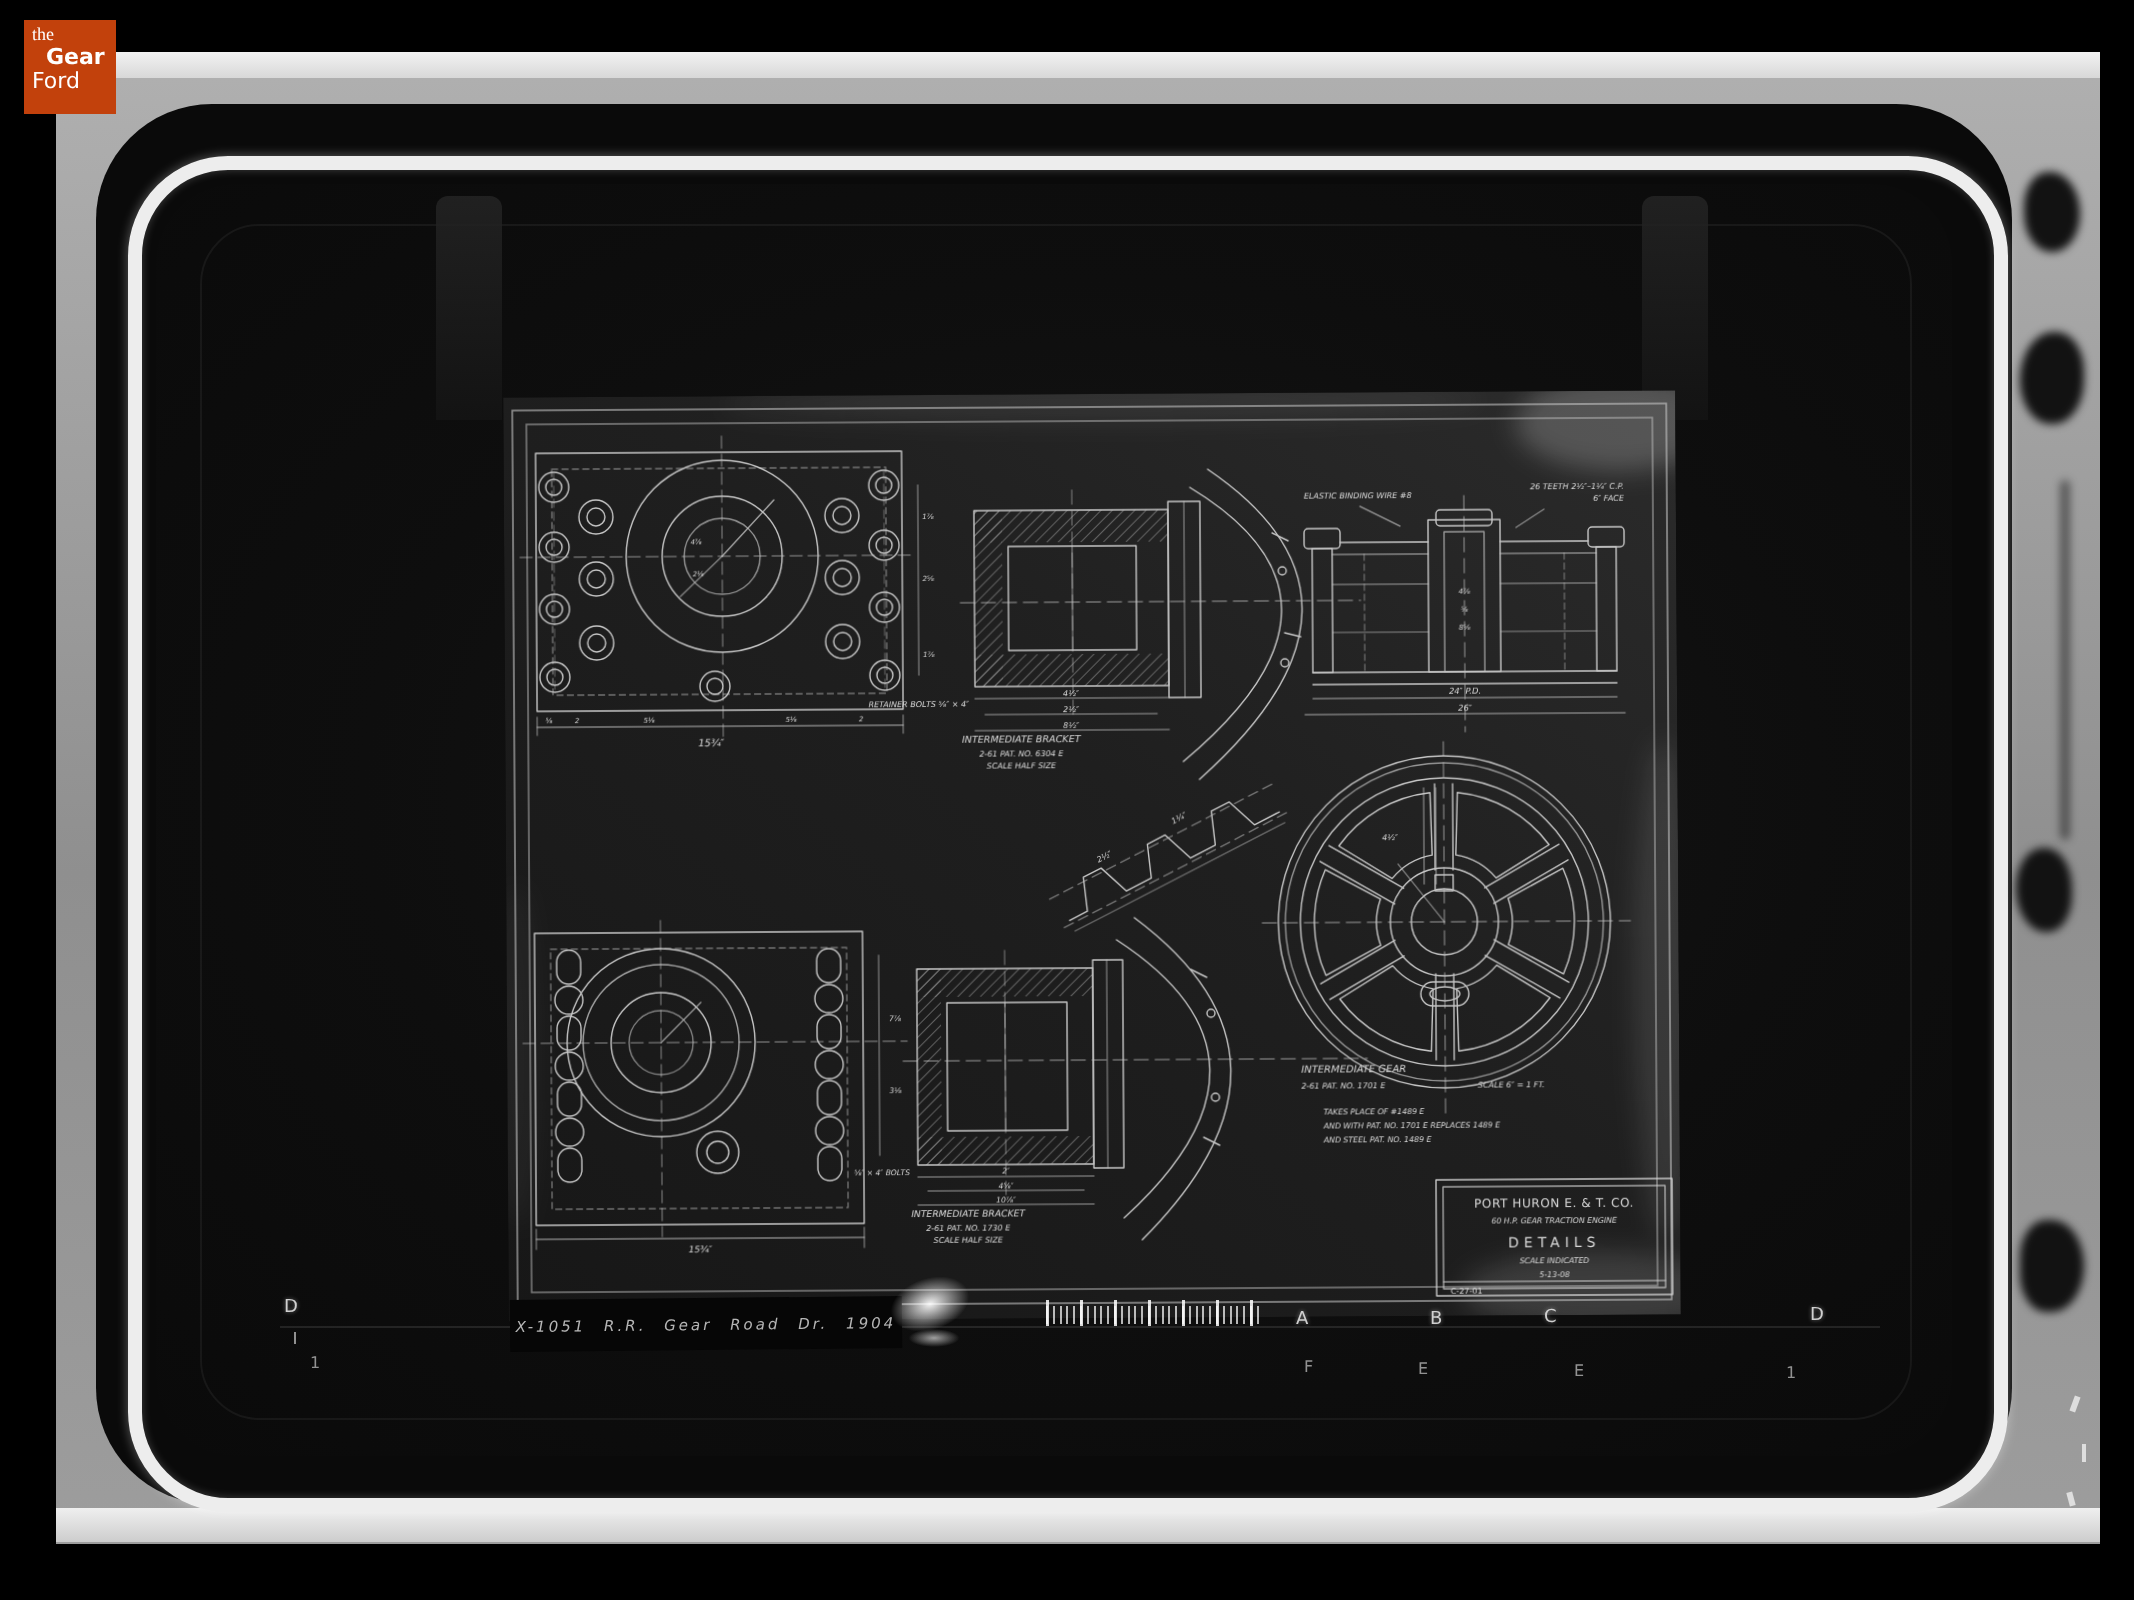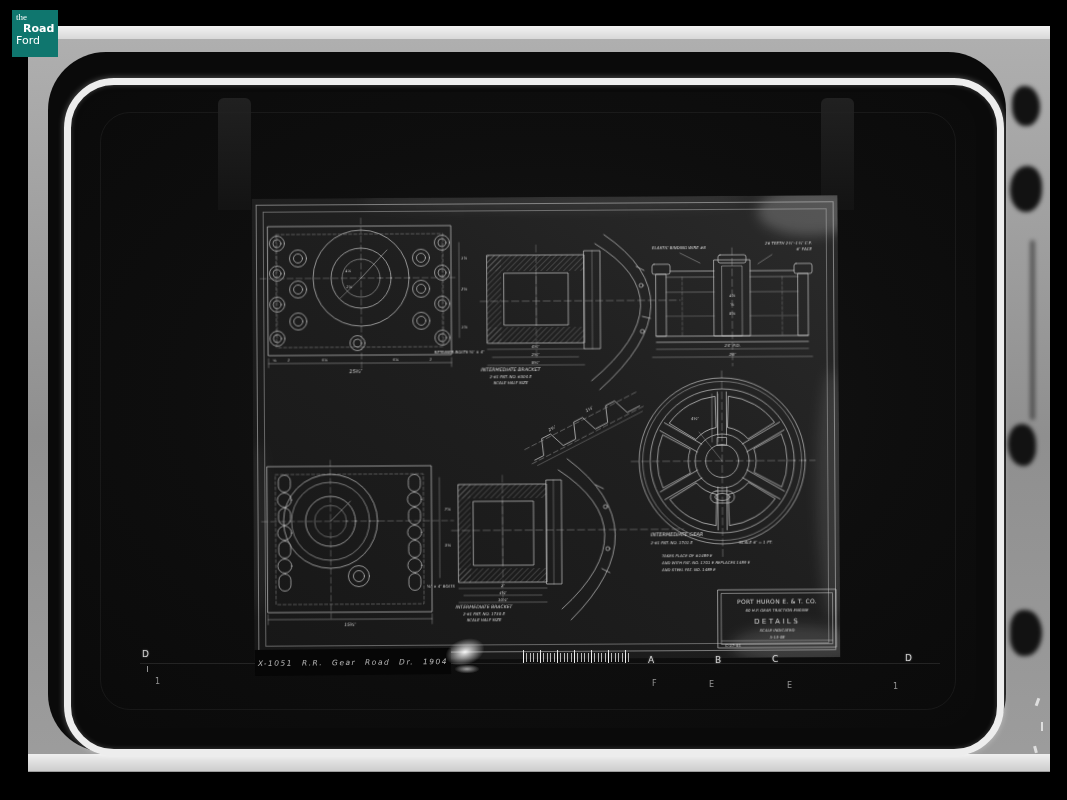--- a/index.html
+++ b/index.html
@@ -49,21 +49,21 @@
   .caption-strip{left:255px;top:649px;width:196px;height:26px;background:#060606;
                  display:flex;align-items:center;justify-content:center;transform:rotate(-.6deg)}
   .caption-strip span{color:#c9c9c9;font-size:7.5px;letter-spacing:1.5px;word-spacing:5px;
                       font-style:italic;opacity:.9;white-space:nowrap}
   .flare1{left:437px;top:634px;width:56px;height:36px;transform:rotate(-18deg);
           background:radial-gradient(closest-side,rgba(255,255,255,.95),rgba(255,255,255,0) 72%)}
   .flare2{left:450px;top:663px;width:34px;height:12px;
           background:radial-gradient(closest-side,rgba(255,255,255,.6),rgba(255,255,255,0) 75%)}
 
   
-  .logo{left:12px;top:10px;width:46px;height:47px;background:#0f766e;color:#fff;
+  .logo{left:12px;top:10px;width:46px;height:47px;background:#c2410c;color:#fff;
         line-height:1;padding:3px 0 0 3px;box-sizing:border-box}
   .logo .t1{display:block;font-size:9px;font-family:"Liberation Serif",serif;margin-left:1px}
   .logo .t2{display:block;font-size:11px;font-weight:bold;margin-left:8px;margin-top:1px}
   .logo .t3{display:block;font-size:11px;font-weight:normal;margin-left:1px;margin-top:1px}
 </style>
 </head>
 <body>
 
 <div class="stage">
 
@@ -397,16 +397,16 @@
   <span class="rmark" style="left:893px;top:683px">1</span>
 
   <div class="abs caption-strip">
     <span>X-1051 R.R. Gear Road Dr. 1904</span>
   </div>
   <div class="abs flare1"></div>
   <div class="abs flare2"></div>
 
   <div class="abs logo">
     <span class="t1">the</span>
-    <span class="t2">Road</span>
+    <span class="t2">Gear</span>
     <span class="t3">Ford</span>
   </div>
 </div>
 
 </body></html>

